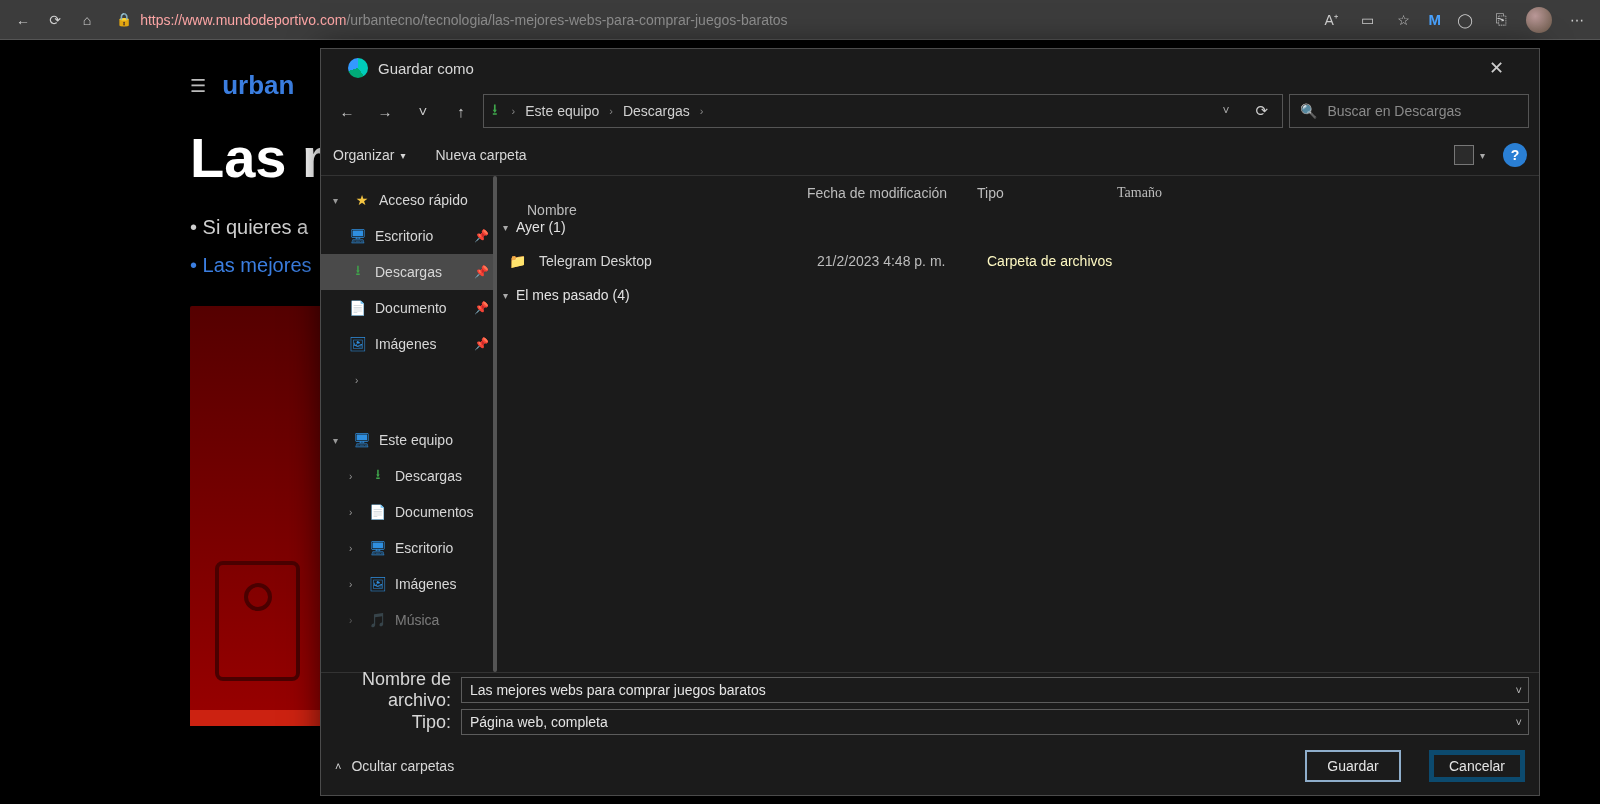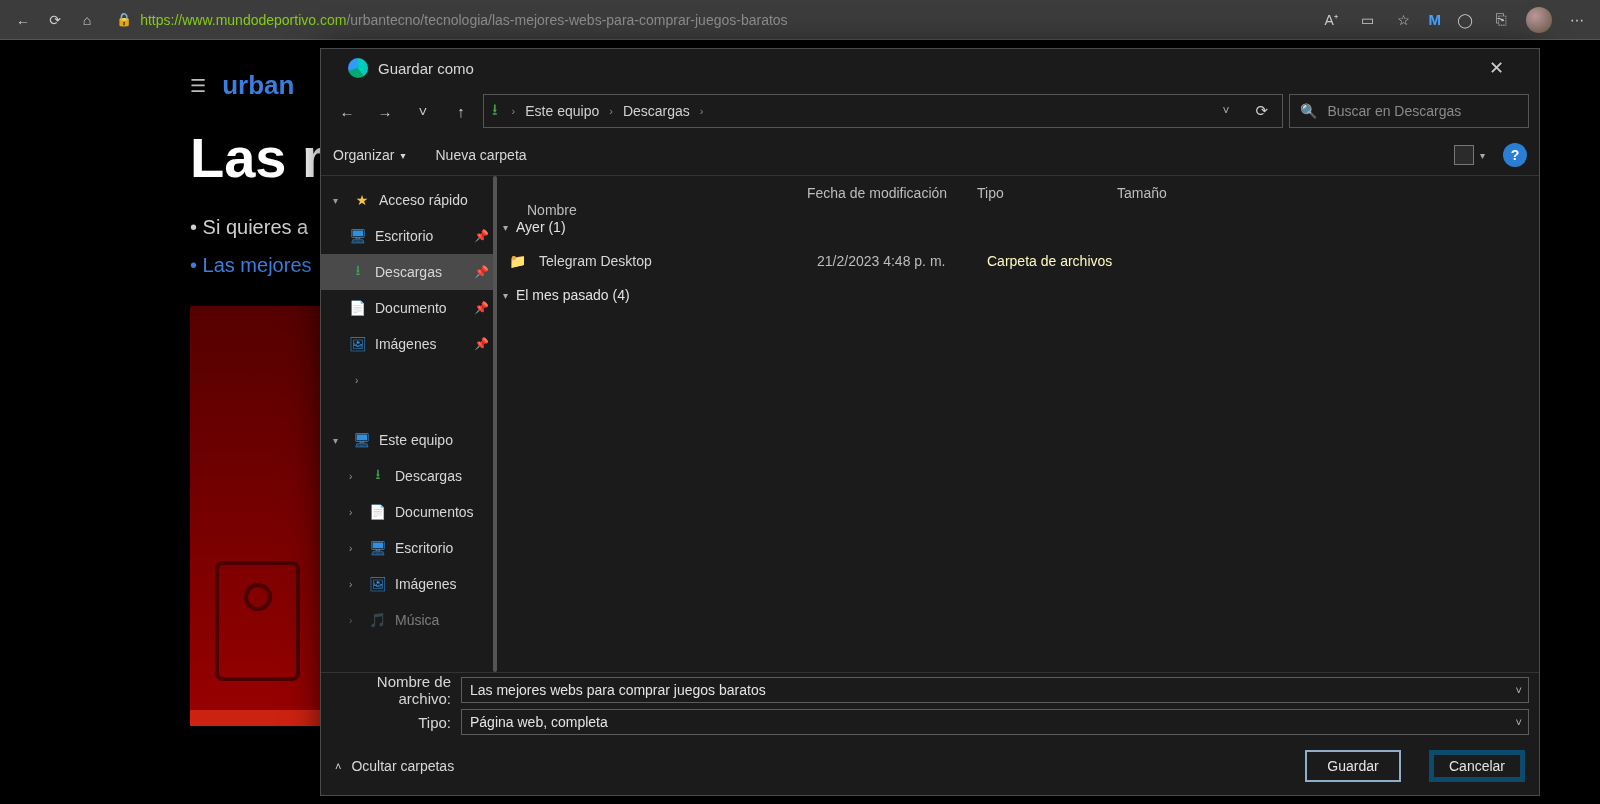--- a/index.html
+++ b/index.html
@@ -4,21 +4,21 @@
 <style>
   * { margin:0; padding:0; box-sizing:border-box; font-family:"Segoe UI",Arial,sans-serif; }
   body { width:1600px; height:804px; background:#000; color:#fff; overflow:hidden; position:relative; }
 
   
   .browser-bar { height:40px; background:#3c3c3c; display:flex; align-items:center; padding:0 12px; gap:10px; color:#cfcfcf; font-size:14px; border-bottom:1px solid #555; }
   .browser-bar .ic { width:22px; height:22px; display:flex; align-items:center; justify-content:center; cursor:pointer; }
   .addr { flex:1; display:flex; align-items:center; gap:8px; height:28px; padding:0 8px; }
   .addr .lock { font-size:13px; }
   .addr .url { white-space:nowrap; overflow:hidden; }
-  .addr .url .host { color:#84cc16; }
+  .addr .url .host { color:#fca5a5; }
   .addr .url .path { color:#8d8d8d; }
   .right-icons { display:flex; align-items:center; gap:14px; }
   .avatar { width:26px; height:26px; border-radius:50%; background:radial-gradient(circle at 35% 35%, #b99, #654); }
   .mfa { color:#4aa3ff; font-weight:700; font-size:15px; letter-spacing:-1px; }
 
   
   .page { position:absolute; top:40px; left:0; right:0; bottom:0; background:#000; padding:30px 0 0 190px; }
   .page .brand { display:flex; align-items:center; gap:16px; }
   .page .brand .menu-icon { color:#bbb; font-size:18px; }
   .page .brand .logo { color:#3b7ee0; font-weight:700; font-size:26px; }
@@ -76,33 +76,33 @@
   .ico.img { color:#2f8fe0; }
   .ico.music { color:#e06b3f; }
 
   
   .filelist { flex:1; display:flex; flex-direction:column; font-size:14px; }
   .fl-head { display:flex; height:34px; align-items:center; color:#bdbdbd; }
   .fl-head .col { padding:0 10px; border-right:1px solid transparent; }
   .col.name { flex:0 0 300px; padding-left:30px;margin-top:33px; }
   .col.date { flex:0 0 170px; }
   .col.type { flex:0 0 140px; }
-  .col.size { flex:0 0 100px; }
+  .col.size { flex:0 0 100px;font-family:Liberation Serif, serif; }
   .group-row { display:flex; align-items:center; height:34px; padding-left:6px; gap:8px; color:#e2e2e2; cursor:pointer; }
   .group-row .exp { font-size:10px; color:#aaa; }
   .file-row { display:flex; align-items:center; height:34px; color:#d7d7d7; cursor:pointer; }
   .file-row .icon { width:22px; margin-left:12px; color:#f4c542; }
   .file-row .name { flex:0 0 286px; padding-left:8px; }
   .file-row .date { flex:0 0 170px; color:#bdbdbd; }
   .file-row .type { flex:0 0 160px; color:#fef9c3; }
 
   
   .dlg-form { padding:0 10px; }
   .form-row { display:flex; align-items:center; height:30px; margin-top:2px; }
-  .form-row label { width:130px; text-align:right; padding-right:10px; font-size:15px; color:#d7d7d7; }
+  .form-row label { width:130px; text-align:right; padding-right:10px; font-size:18px; color:#d7d7d7; }
   .form-row .field { flex:1; height:26px; border:1px solid #5c5c5c; background:#1b1b1b; color:#e4e4e4; padding:0 8px; font-size:14px; display:flex; align-items:center; position:relative; }
   .form-row .field .dd { position:absolute; right:6px; color:#bbb; font-size:11px; cursor:pointer; }
 
   .dlg-footer { height:58px; display:flex; align-items:center; padding:0 14px; }
   .dlg-footer .hide { display:flex; align-items:center; gap:10px; color:#d7d7d7; font-size:14px; cursor:pointer; }
   .dlg-footer .btns { margin-left:auto; display:flex; gap:28px; }
   .dlg-footer button { width:96px; height:32px; background:#1b1b1b; border:5px solid #0c4a6e; color:#e4e4e4; font-size:14px; cursor:pointer; }
   .dlg-footer button.primary { border:2px solid #8faecb; }
 </style>
 </head>

